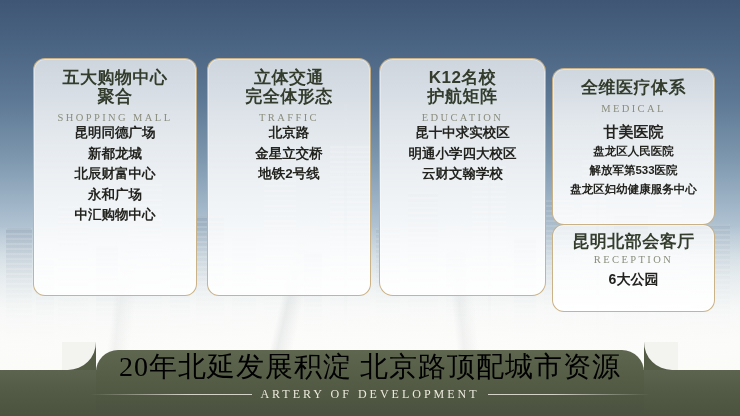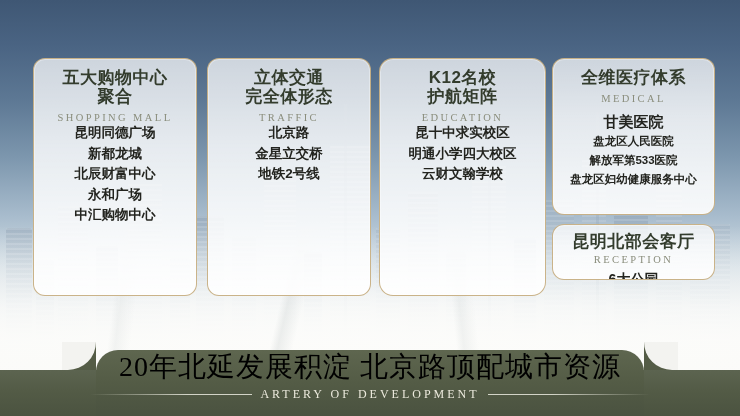--- a/index.html
+++ b/index.html
@@ -123,22 +123,22 @@
     line-height: 1.52;
     color: #23241f;
     white-space: nowrap;
   }
   .card-list.small li { font-size: 11.5px; line-height: 1.62; }
 
   
   #card-shopping  { left: 33px;  top: 58px;  width: 164px; height: 238px; }
   #card-traffic   { left: 207px; top: 58px;  width: 164px; height: 238px; }
   #card-education { left: 379px; top: 58px;  width: 167px; height: 238px; border-radius: 14px; }
-  #card-medical   { left: 552px; top: 58px;  width: 163px; height: 157px; }
-  #card-reception { left: 552px; top: 224px; width: 163px; height: 56px; padding-top: 7px; }
+  #card-medical   { left: 552px; top: 68px;  width: 163px; height: 157px; }
+  #card-reception { left: 552px; top: 224px; width: 163px; height: 88px; padding-top: 7px; }
 
   #card-reception .card-sub { margin-top: 3px; }
   #card-reception .card-lead { margin-top: 5px; font-size: 14px; }
   #card-medical  .card-lead { margin-top: 8px; }
   #card-medical  .card-list { }
 
   
   .banner {
     position: absolute;
     left: 0; right: 0; bottom: 0;

